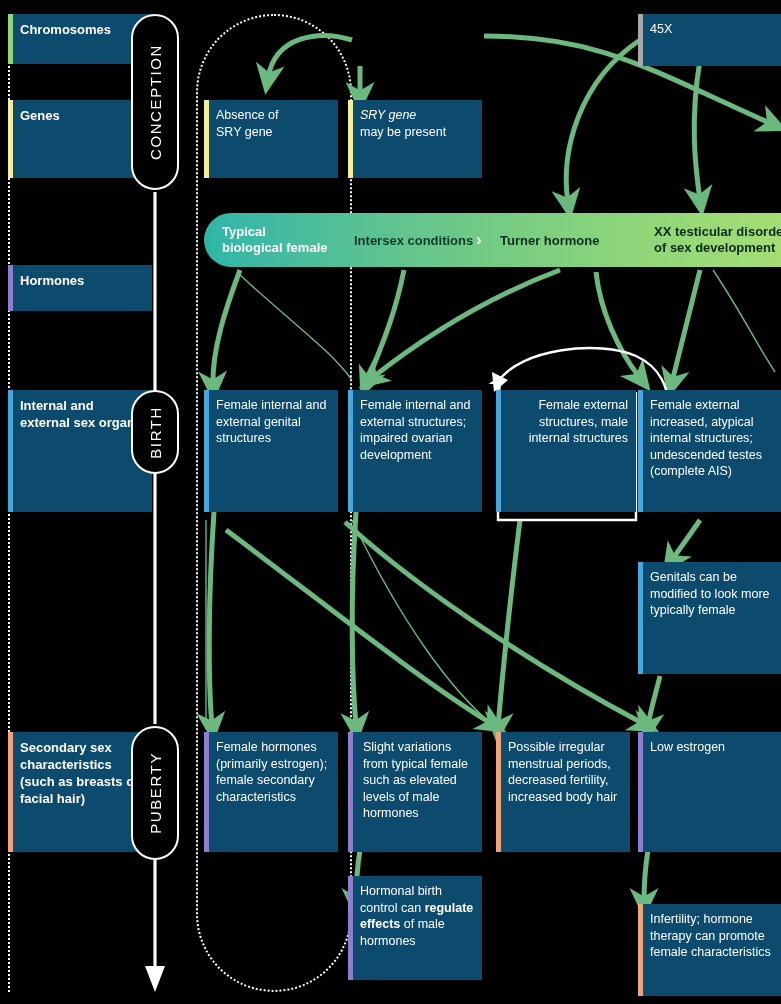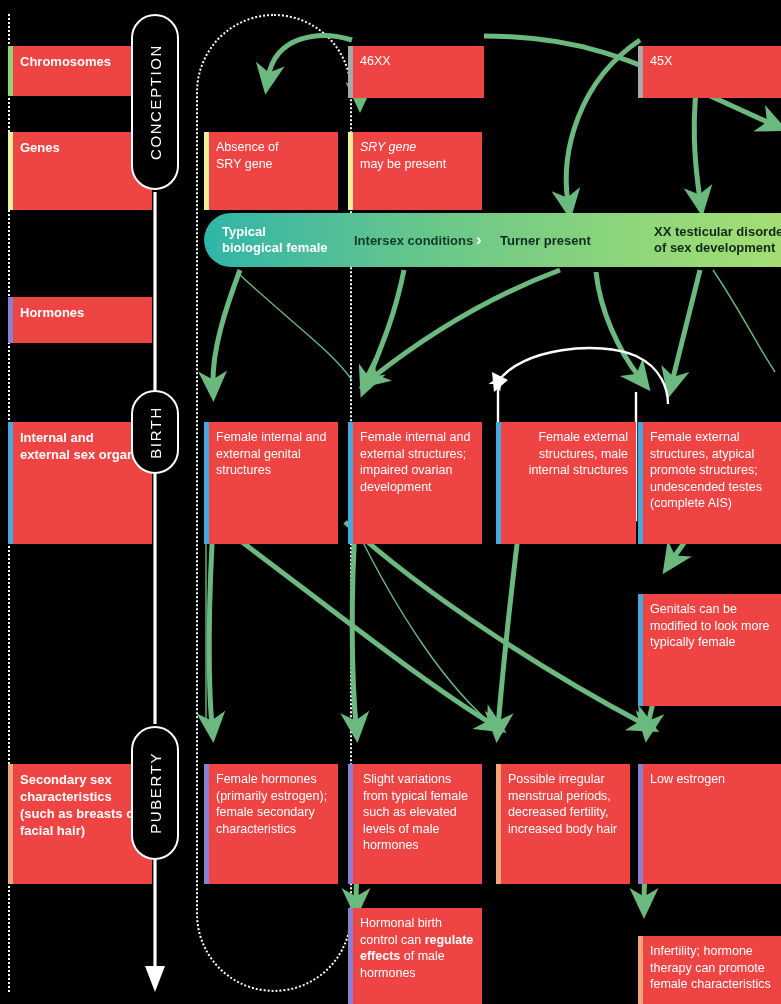--- a/index.html
+++ b/index.html
@@ -18,27 +18,26 @@
 
   svg.layer {
     position: absolute; left: 0; top: 0;
     width: 781px; height: 1004px;
     pointer-events: none;
   }
 
   
   .box {
     position: absolute;
-    background: #ef4444;
+    background: #0c4a6e;
     color: #ffffff;
     font-size: 12.5px;
     line-height: 1.32;
     padding: 7px 8px 7px 12px;
     overflow: hidden;
-    margin-top: 32px;
   }
   .box .bar {
     position: absolute;
     left: 0; top: 0; bottom: 0;
     width: 5px;
   }
   .box.leftlabel {
     font-weight: bold;
     font-size: 13px;
   }
@@ -211,24 +210,20 @@
   <div class="stagepill" style="left:131px; top:14px; width:48px; height:176px;">
     <span>CONCEPTION</span>
   </div>
   <div class="stagepill" style="left:131px; top:390px; width:48px; height:84px;">
     <span>BIRTH</span>
   </div>
   <div class="stagepill" style="left:131px; top:726px; width:48px; height:134px;">
     <span>PUBERTY</span>
   </div>
 
-  <div class="box" style="left:348px; top:14px; width:136px; height:52px;">
-    <div class="bar" style="background:#a9a9ab"></div>
-    <span>46XX</span>
-  </div>
   <div class="box" style="left:638px; top:14px; width:143px; height:52px;">
     <div class="bar" style="background:#a9a9ab"></div>
     <span>45X</span>
   </div>
 
   <div class="box italicbox" style="left:204px; top:100px; width:134px; height:78px;">
     <div class="bar" style="background:#f0ef9a"></div>
     <div>Absence of</div>
     <div>SRY gene</div>
   </div>
@@ -246,21 +241,21 @@
   </div>
 
   <div class="bandlabel" style="left:354px; top:233px; width:130px; color:#123a2c;">
     <span>Intersex conditions</span>
   </div>
   <div class="chev" style="left:476px; top:230px;">
     <span>›</span>
   </div>
 
   <div class="bandlabel" style="left:500px; top:233px; width:140px; color:#0f2e22;">
-    <span>Turner present</span>
+    <span>Turner hormone</span>
   </div>
 
   <div class="bandlabel" style="left:654px; top:224px; width:132px; color:#0f2a18;">
     <div>XX testicular disorde</div>
     <div>of sex development</div>
   </div>
 
   <div class="box" style="left:204px; top:390px; width:134px; height:122px;">
     <div class="bar" style="background:#49a7e0"></div>
     <span>Female internal and external genital structures</span>
@@ -268,21 +263,21 @@
   <div class="box" style="left:348px; top:390px; width:134px; height:122px;">
     <div class="bar" style="background:#49a7e0"></div>
     <span>Female internal and external structures; impaired ovarian development</span>
   </div>
   <div class="box" style="left:496px; top:390px; width:140px; height:122px;text-align:right;">
     <div class="bar" style="background:#49a7e0"></div>
     <span>Female external structures, male internal structures</span>
   </div>
   <div class="box" style="left:638px; top:390px; width:143px; height:122px;">
     <div class="bar" style="background:#49a7e0"></div>
-    <span>Female external structures, atypical promote structures; undescended testes (complete AIS)</span>
+    <span>Female external increased, atypical internal structures; undescended testes (complete AIS)</span>
   </div>
 
   <div class="box" style="left:638px; top:562px; width:143px; height:112px;">
     <div class="bar" style="background:#49a7e0"></div>
     <span>Genitals can be modified to look more typically female</span>
   </div>
 
   <div class="box" style="left:204px; top:732px; width:134px; height:120px;">
     <div class="bar" style="background:#8d7fd0"></div>
     <span>Female hormones (primarily estrogen); female secondary characteristics</span>

